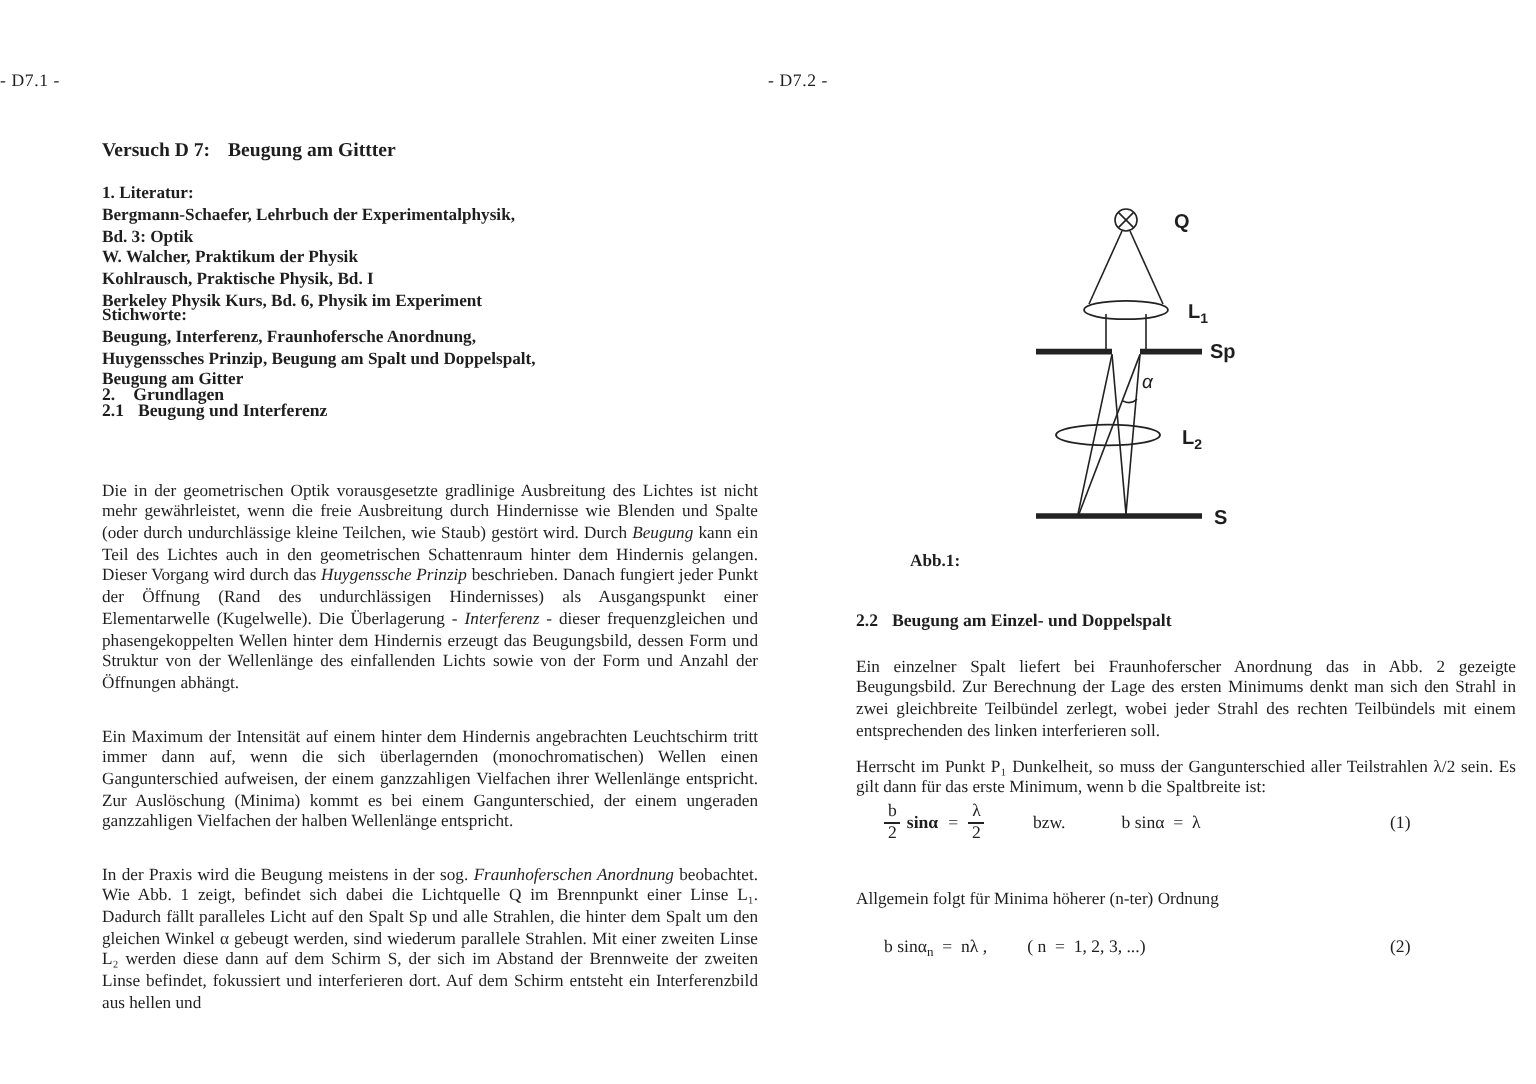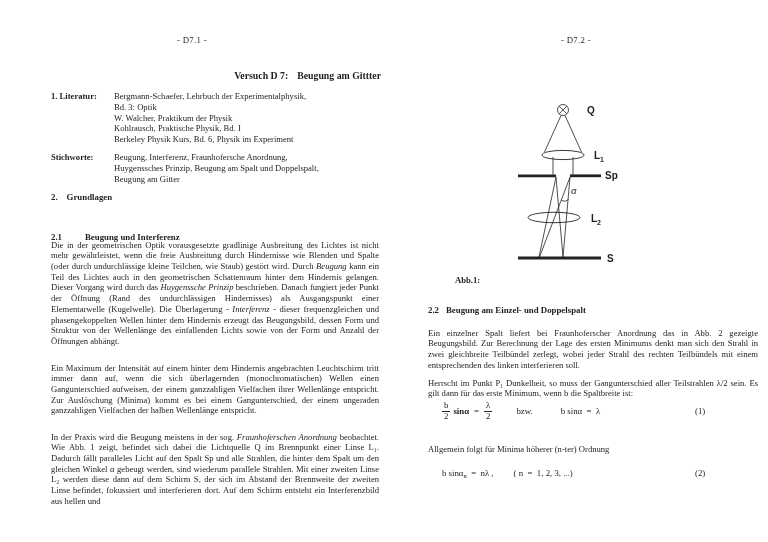--- a/index.html
+++ b/index.html
@@ -1,30 +1,30 @@
 <!DOCTYPE html>
 <html><head>
 <meta charset="utf-8">
 <style>
   html,body{margin:0;padding:0;background:#fff;}
   .canvas{position:relative;width:768px;height:542px;background:#ffffff;overflow:hidden;
           font-family:"Liberation Serif","DejaVu Serif",serif;color:#1e1e1e;}
   .page{position:absolute;top:0;width:384px;height:542px;}
   #pageL{left:0;} #pageR{left:384px;}
-  .pg-header{position:absolute;top:35px;left:0;width:100%;text-align:center;font-size:8.8px;letter-spacing:.3px;}
+  .pg-header{position:absolute;top:35px;left:0;width:100%;font-size:8.8px;letter-spacing:.3px;}
   
-  .title-row{position:absolute;left:51px;top:70px;width:330px;display:flex;font-weight:bold;font-size:9.8px;justify-content:flex-end;}
+  .title-row{position:absolute;left:51px;top:70px;width:330px;display:flex;font-weight:bold;font-size:9.8px;}
   .title-row .k{width:63px;flex-shrink:0;}
-  .kv{position:absolute;left:51px;width:328px;display:flex;font-size:8.6px;line-height:10.8px;}
+  .kv{position:absolute;left:51px;width:328px;display:flex;font-size:8.6px;line-height:10.8px;flex-direction:column;}
   .kv .k{width:63px;flex-shrink:0;font-weight:bold;}
-  .kv .v{white-space:pre-line;}
+  .kv .v{white-space:pre-line;font-weight:bold;}
   #lit{top:91px;} #stich{top:152px;}
   .hsec{position:absolute;left:51px;display:flex;font-weight:bold;font-size:8.8px;}
   .hsec .num{margin-right:9px;}
-  #h2{top:192px;} #h21{top:232px;gap:16px;} #h21 .num{margin-right:7px;}
+  #h2{top:192px;} #h21{top:200px;} #h21 .num{margin-right:7px;}
   .para{position:absolute;width:328px;text-align:justify;font-size:8.6px;line-height:10.72px;}
   .pL{left:51px;} .pR{left:44px;width:330px;}
   #p11{top:231px;} #p12{top:354px;} #p13{top:423px;}
   .it{font-style:italic;}
   
   #intro{position:absolute;left:44px;top:63px;font-size:8.6px;}
   #fig{position:absolute;left:104px;top:98px;}
   .figlabel{font-family:"Liberation Sans","DejaVu Sans",sans-serif;font-weight:bold;font-size:10px;fill:#1e1e1e;}
   .caption{position:absolute;left:71px;top:275px;display:flex;font-size:8.6px;}
   .caption .k{font-weight:bold;margin-right:11px;}

